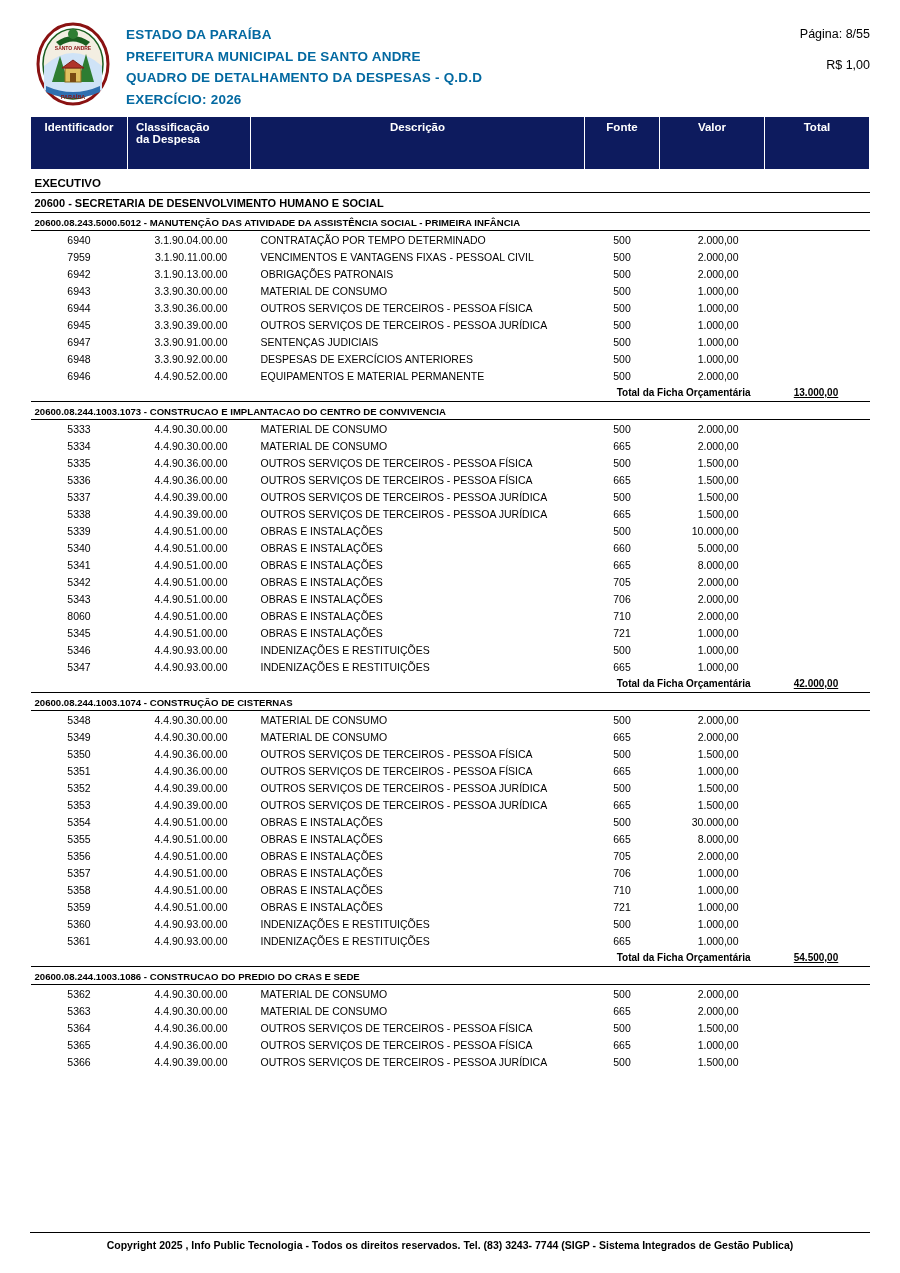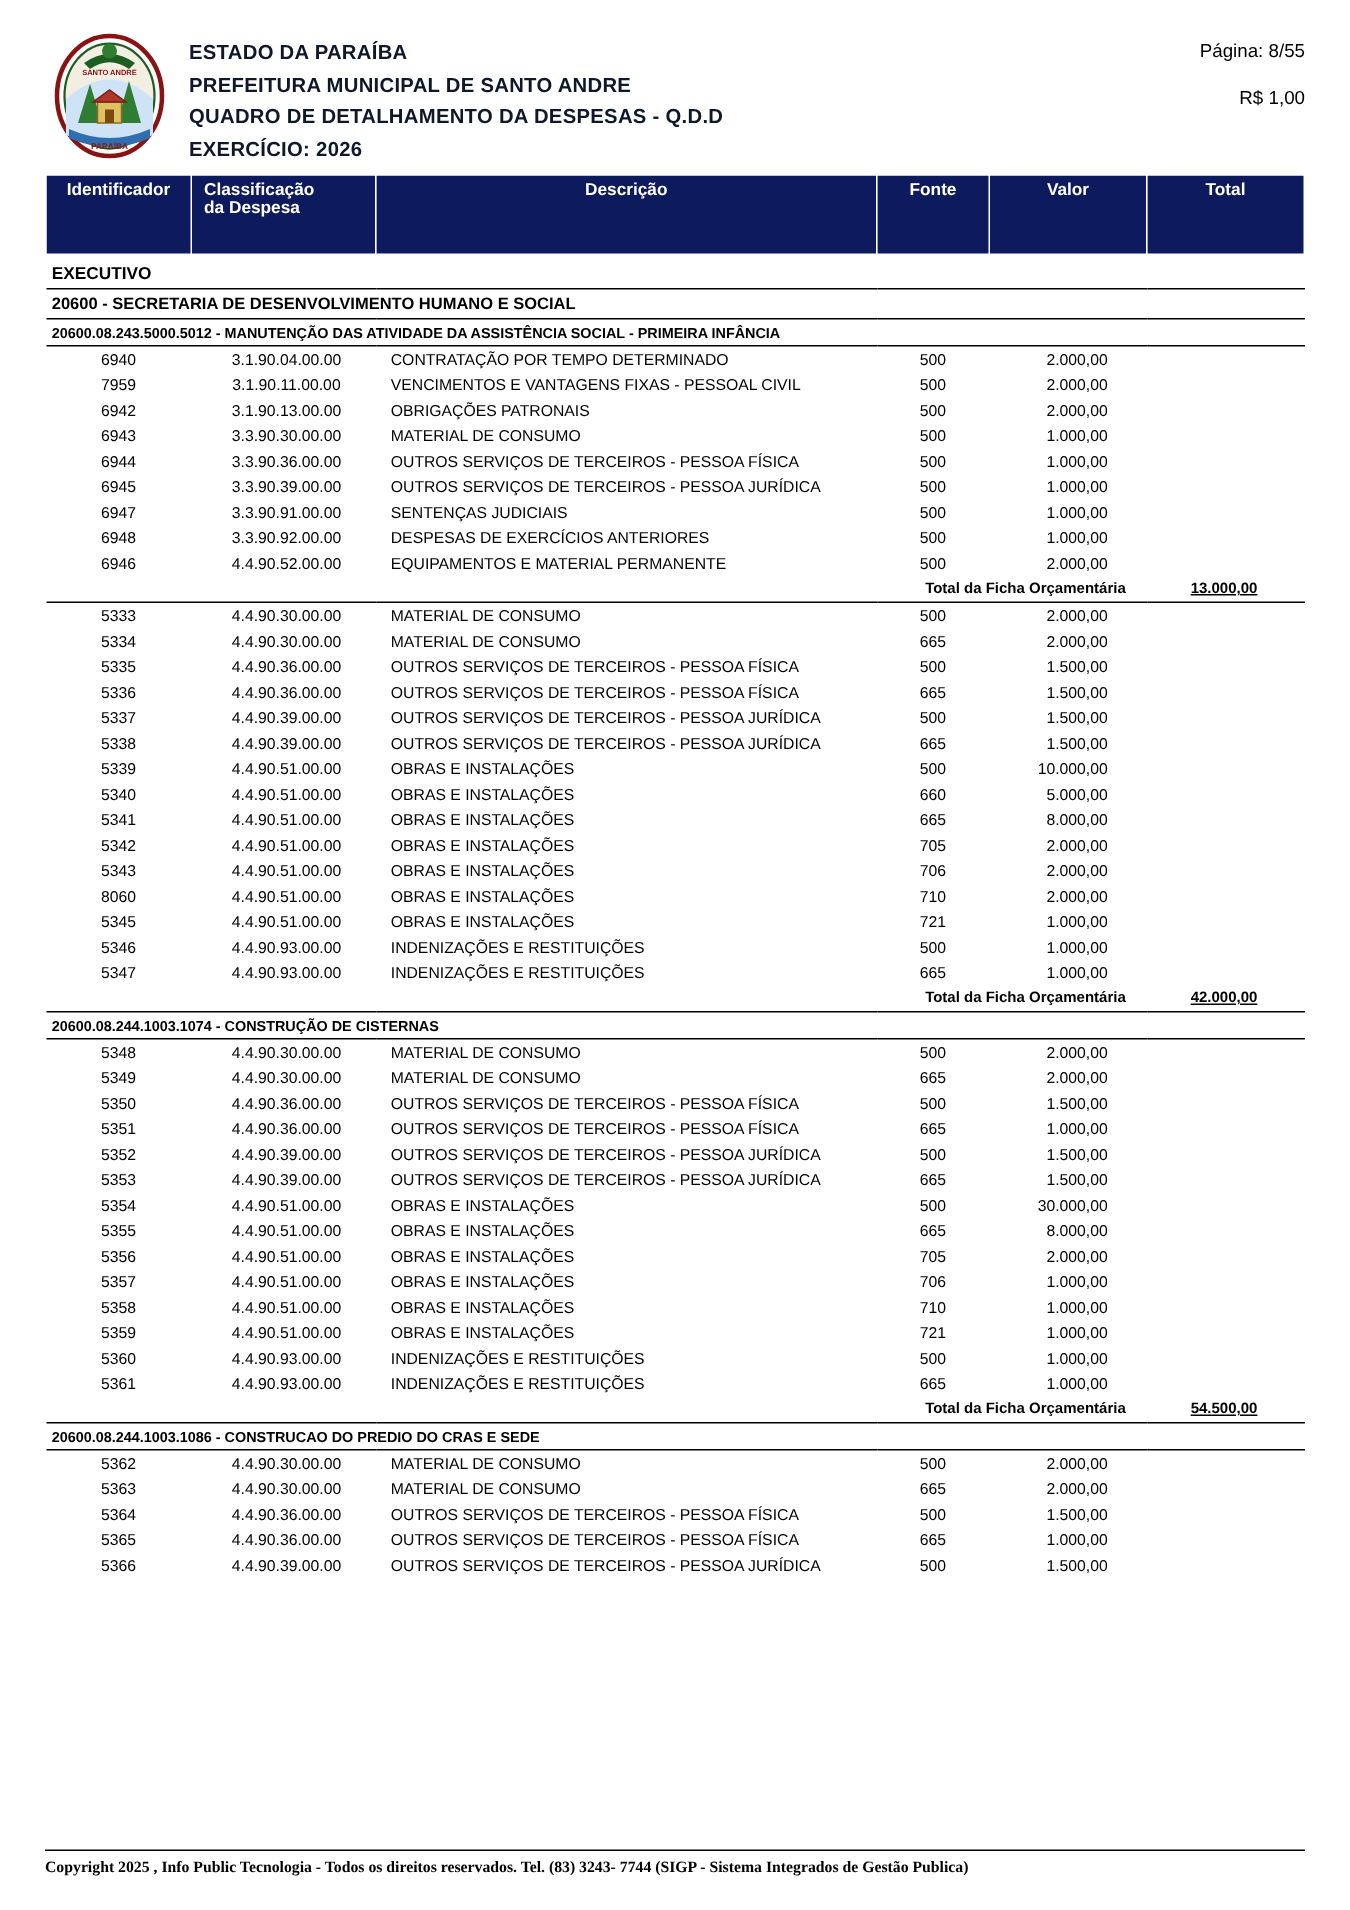--- a/index.html
+++ b/index.html
@@ -41,21 +41,21 @@
   .header-titles {
     flex: 1 1 auto;
     padding-left: 16px;
     padding-top: 6px;
   }
   .header-titles .line {
     font-size: 13.5px;
     font-weight: bold;
     letter-spacing: 0.2px;
     line-height: 21.5px;
-    color: #0f172a;
+    color: #0369a1;
   }
   .header-right {
     flex: 0 0 150px;
     text-align: right;
     padding-top: 6px;
   }
   .header-right .pg {
     font-size: 12.5px;
     line-height: 20px;
   }
@@ -145,21 +145,22 @@
   tr.totalrow.bordered td { border-bottom: 1px solid #000; }
 
   
   .footer {
     position: absolute;
     left: 30px;
     right: 30px;
     bottom: 22px;
     border-top: 1.5px solid #000;
     padding-top: 6px;
-    font-family: Liberation Serif, serif;
+    text-align: center;
+    font-family: Liberation Sans, sans-serif;
     font-size: 10.5px;
     font-weight: bold;
   }
 </style>
 </head>
 <body>
 
 <div class="page">
 
   <div class="doc-header">
@@ -288,20 +289,23 @@
           <td class="c-class">4.4.90.52.00.00</td>
           <td class="c-desc">EQUIPAMENTOS E MATERIAL PERMANENTE</td>
           <td class="c-fonte">500</td>
           <td class="c-valor">2.000,00</td>
           <td class="c-total"></td>
         </tr>
         <tr class="totalrow bordered">
           <td class="tl-label" colspan="5">Total da Ficha Orçamentária</td>
           <td class="tl-value">13.000,00</td>
         </tr>
+        <tr class="acao">
+          <td colspan="6">20600.08.244.1003.1073 - CONSTRUCAO E IMPLANTACAO DO CENTRO DE CONVIVENCIA</td>
+        </tr>
         <tr class="dataline">
           <td class="c-ident">5333</td>
           <td class="c-class">4.4.90.30.00.00</td>
           <td class="c-desc">MATERIAL DE CONSUMO</td>
           <td class="c-fonte">500</td>
           <td class="c-valor">2.000,00</td>
           <td class="c-total"></td>
         </tr>
         <tr class="dataline">
           <td class="c-ident">5334</td>

